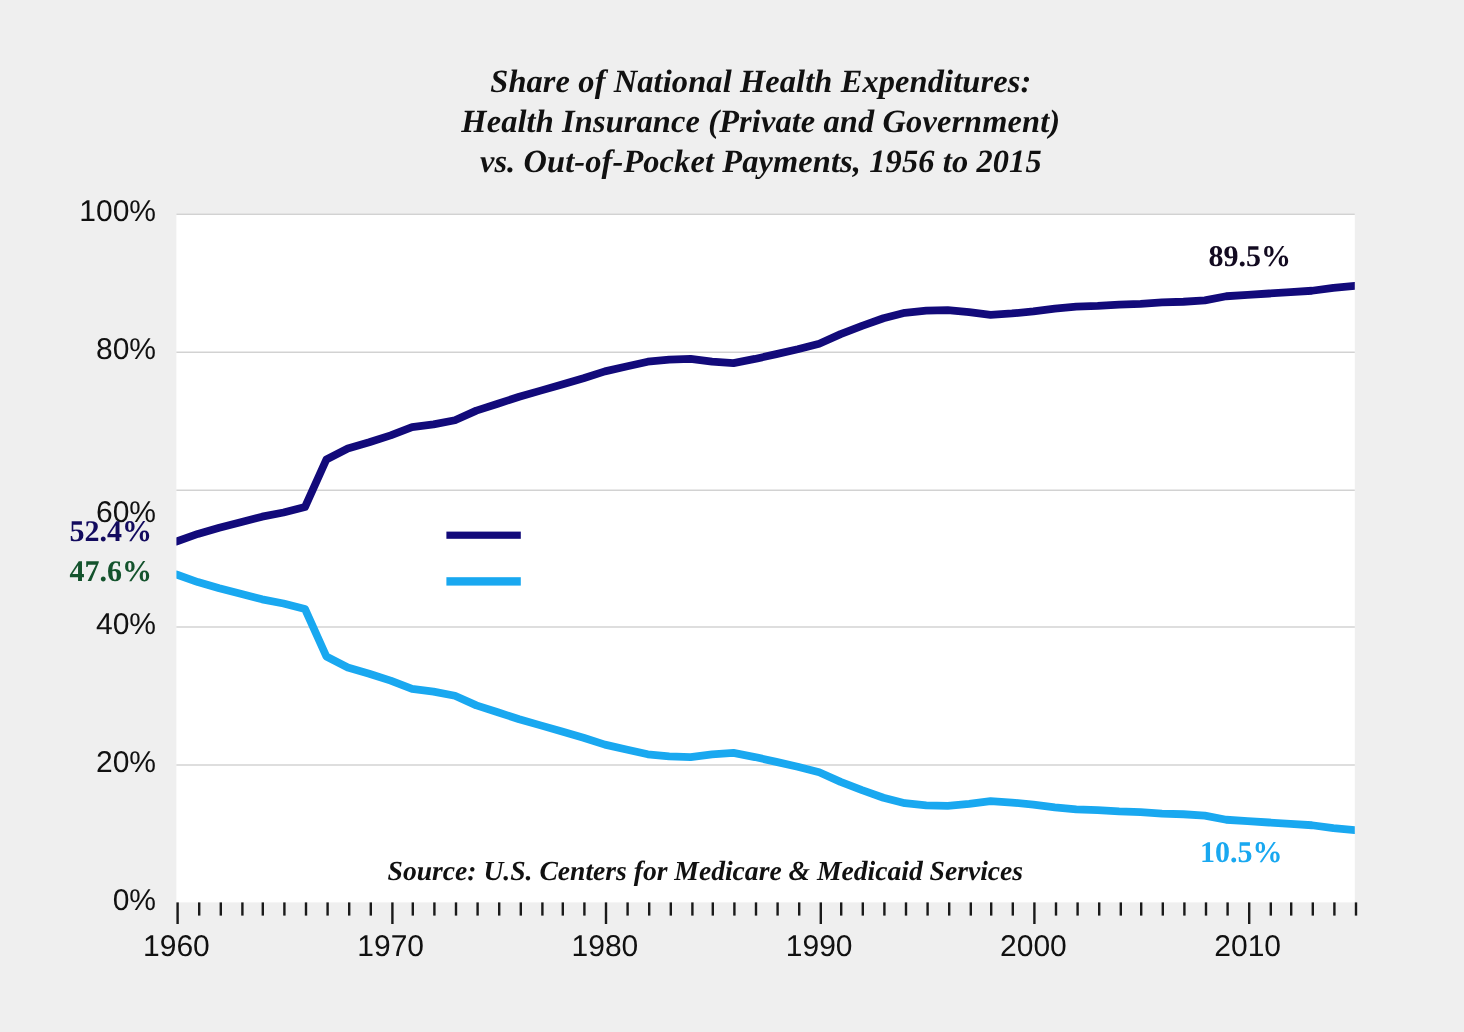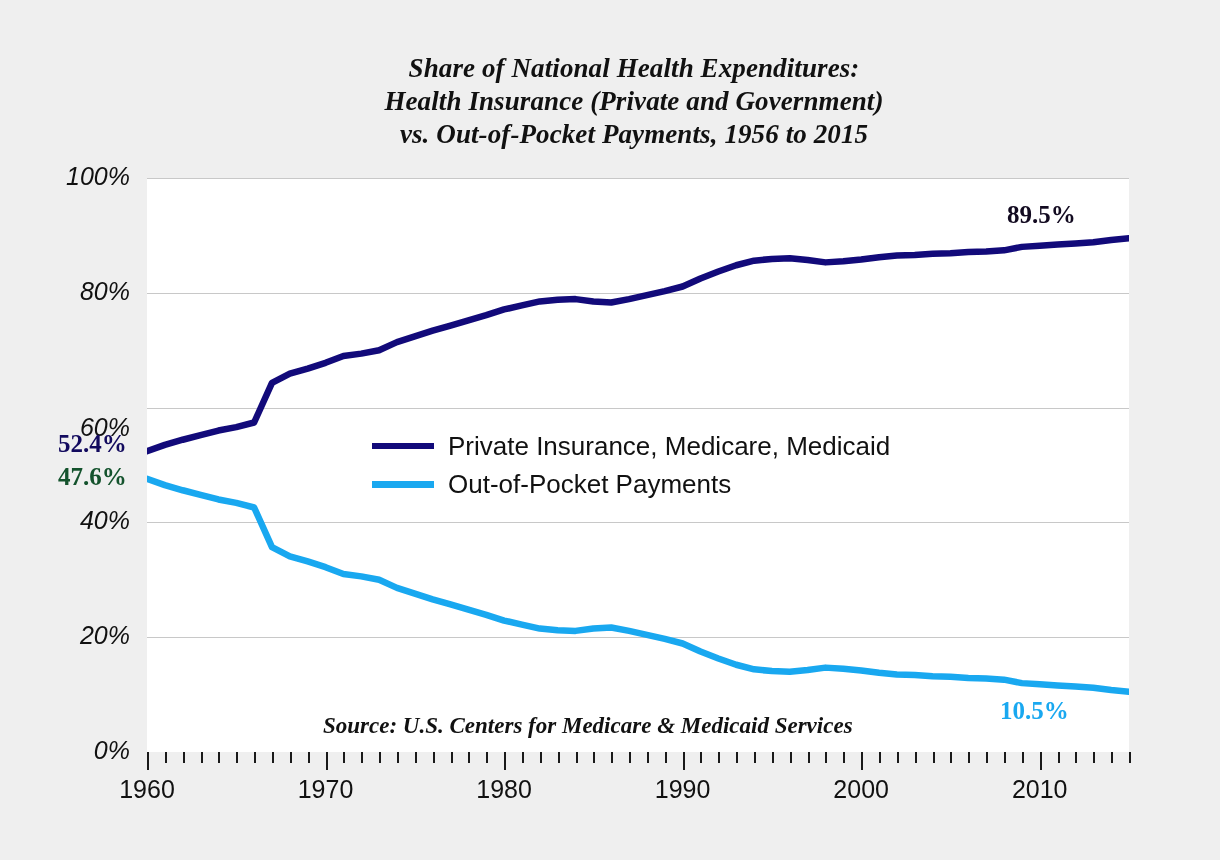--- a/index.html
+++ b/index.html
@@ -65,21 +65,20 @@
 
   
   .ytick-label {
     position: absolute;
     width: 120px;
     text-align: right;
     font-family: "Liberation Sans", sans-serif;
     font-size: 25px;
     color: #111111;
     left: 10px;
-    font-style: italic;
   }
 
   
   #xaxis-ticks {
     position: absolute;
     left: 147px;
     top: 752px;
     width: 982px;
     height: 20px;
   }
@@ -273,24 +272,22 @@
     </div>
 
   <div class="endpoint-label" id="label-start-navy">52.4%</div>
   <div class="endpoint-label" id="label-start-cyan">47.6%</div>
   <div class="endpoint-label" id="label-end-navy">89.5%</div>
   <div class="endpoint-label" id="label-end-cyan">10.5%</div>
 
   <div id="legend">
     <div class="legend-row">
       <span class="legend-swatch navy"></span>
-      <span class="legend-text">Private Insurance, Medicare, Medicaid</span>
     </div>
     <div class="legend-row">
       <span class="legend-swatch cyan"></span>
-      <span class="legend-text">Out-of-Pocket Payments</span>
     </div>
   </div>
 
   <div id="source-note">Source: U.S. Centers for Medicare &amp; Medicaid Services</div>
 
 
 </div>
 
 </body></html>

